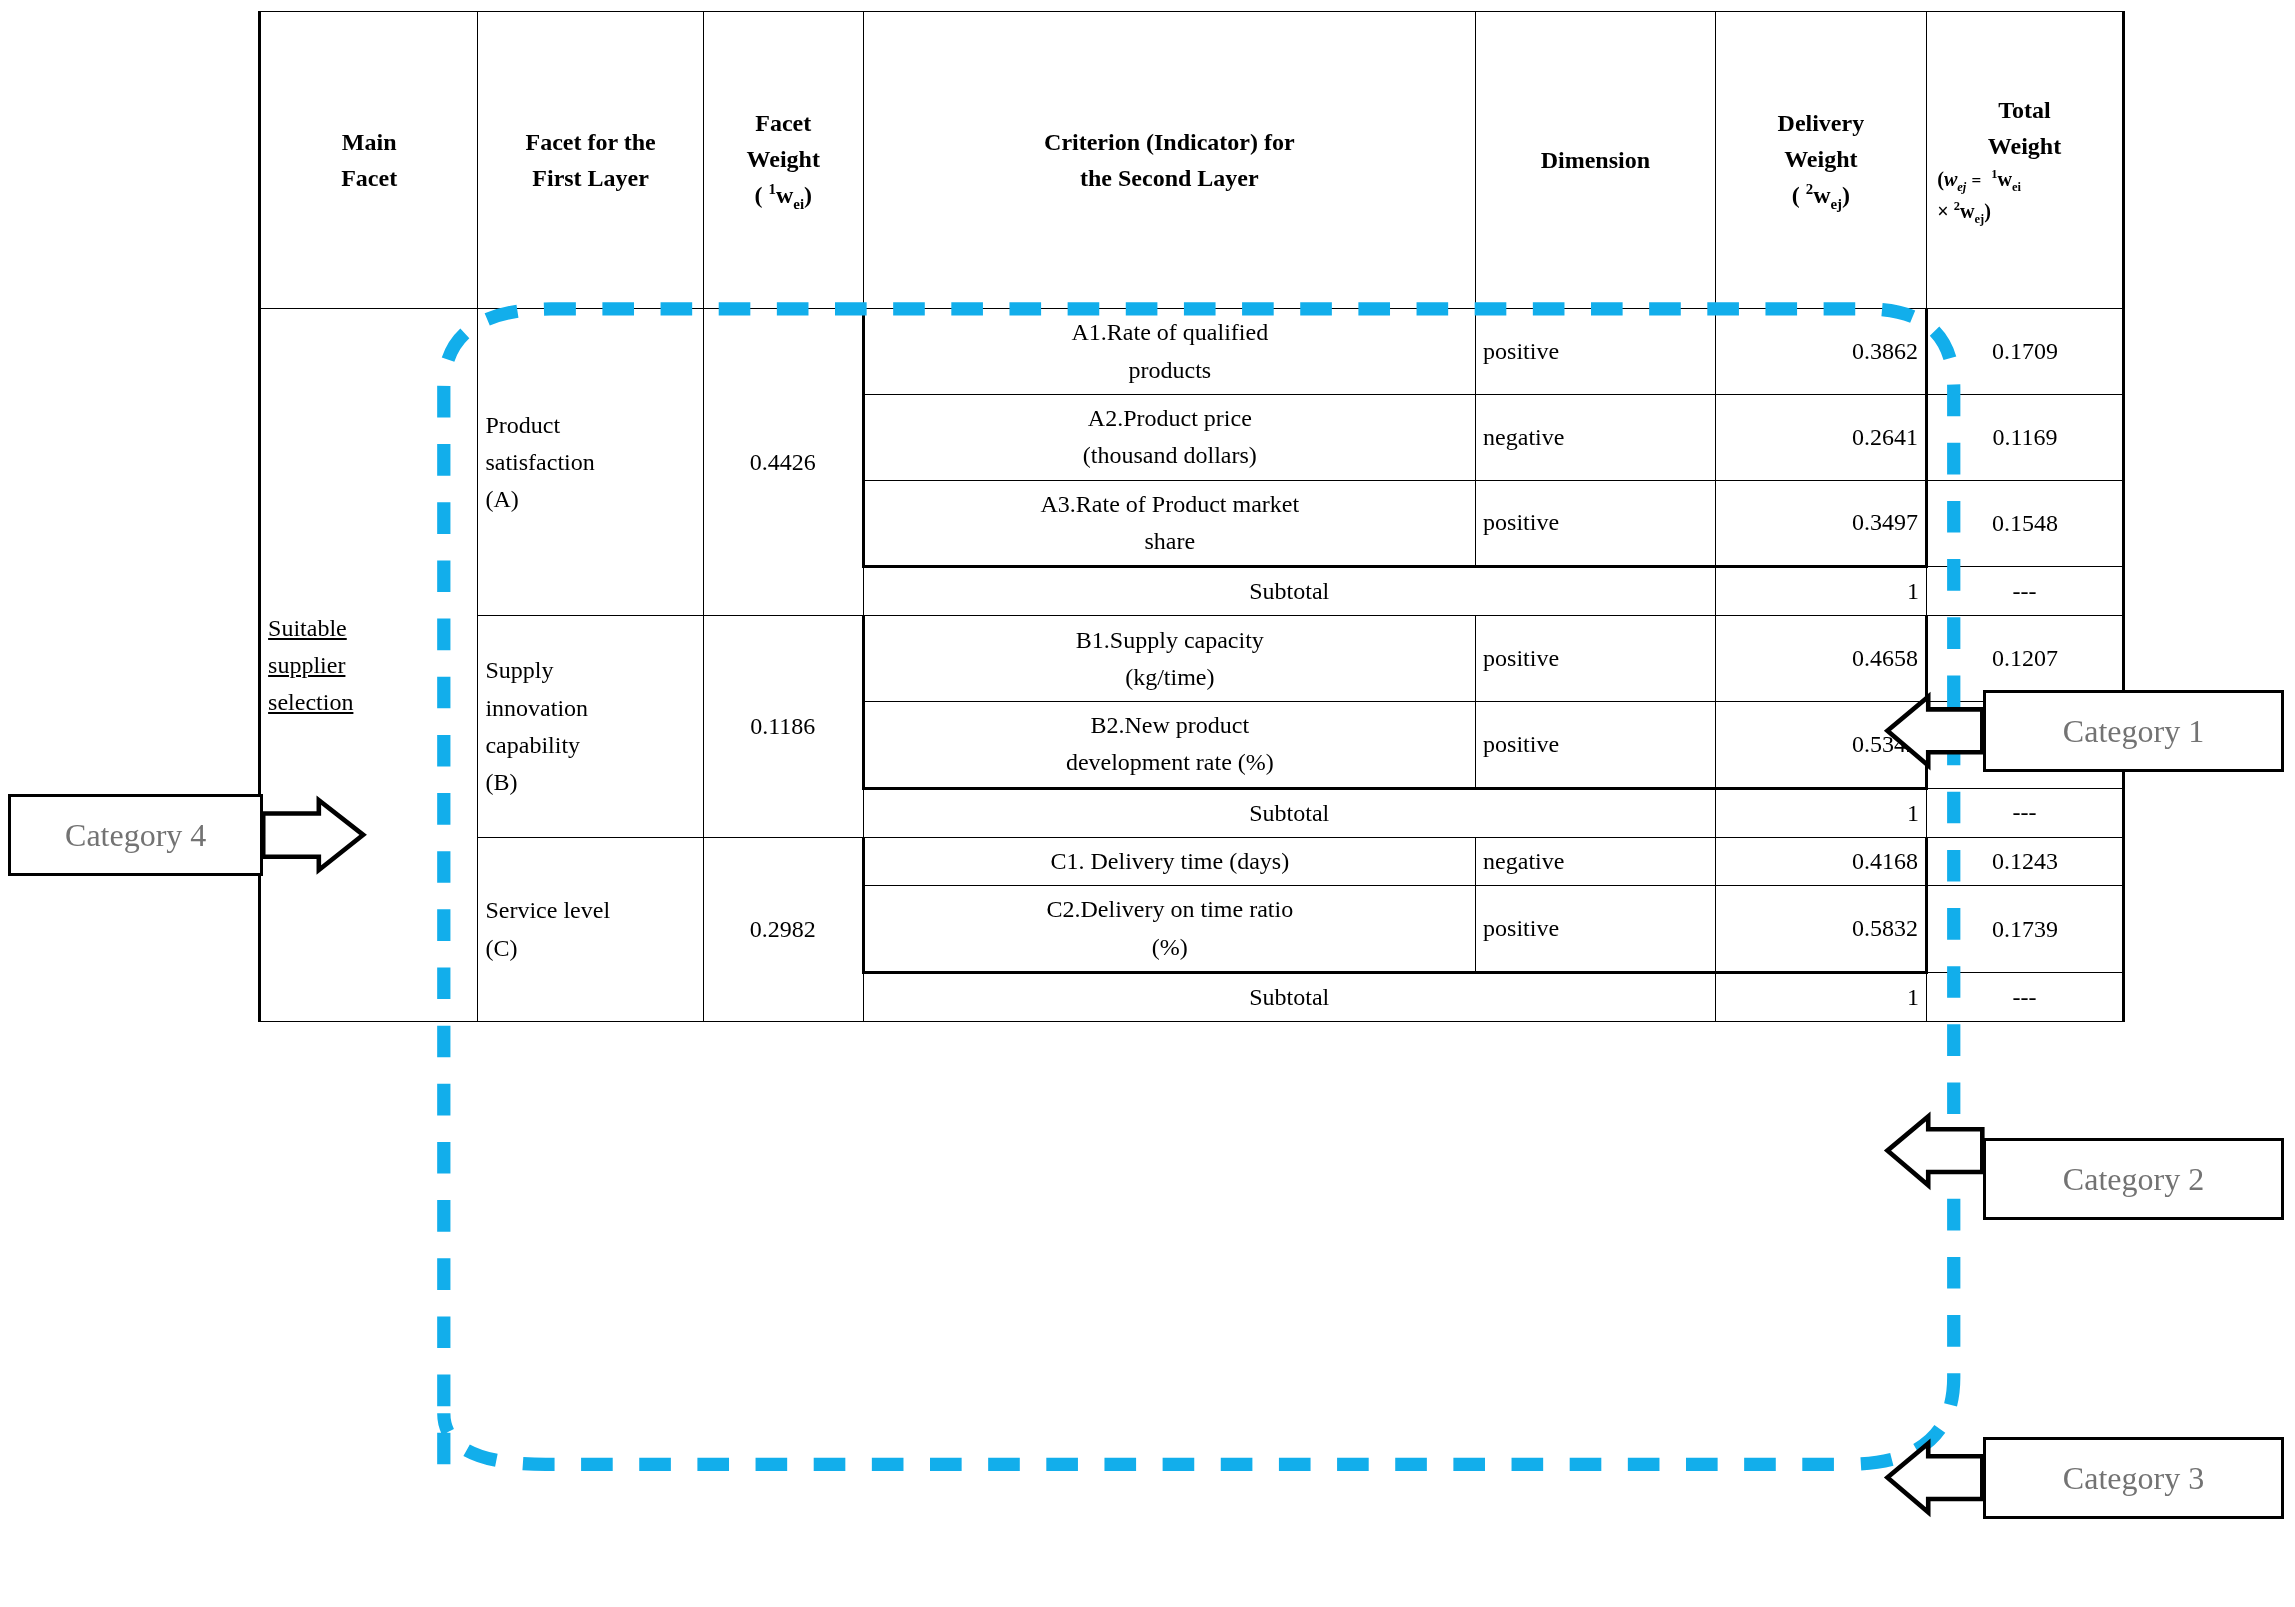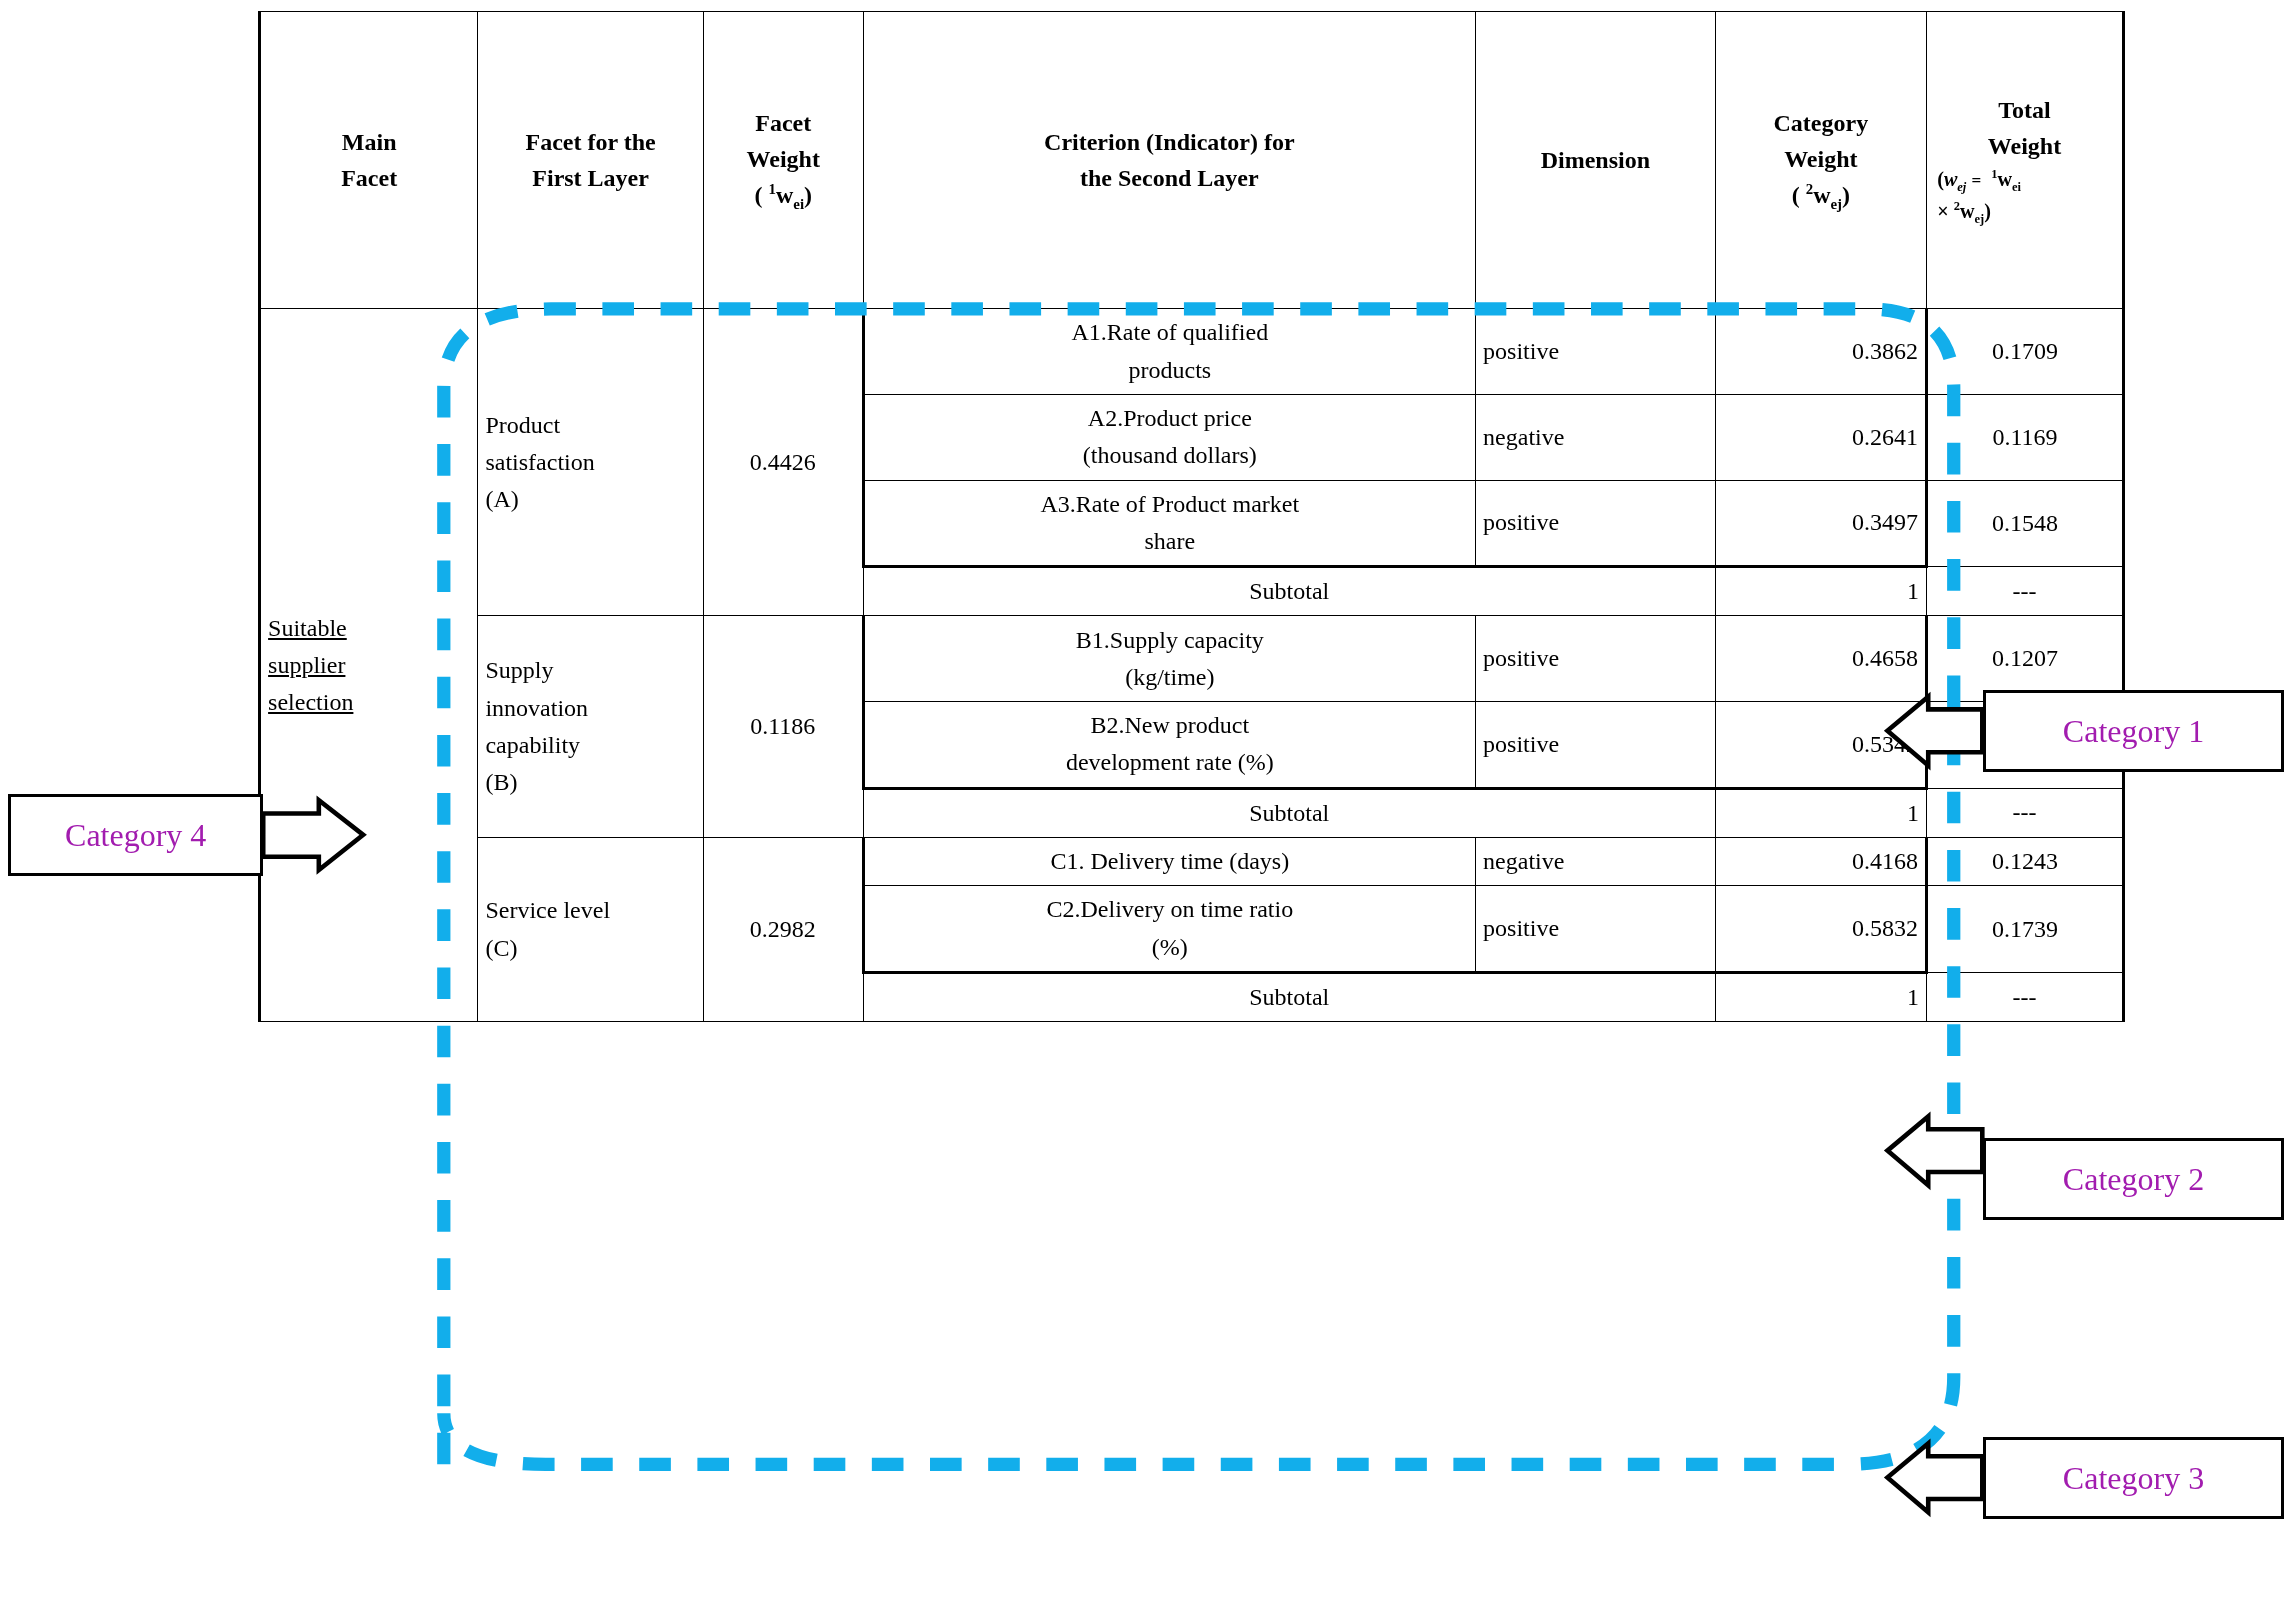--- a/index.html
+++ b/index.html
@@ -58,21 +58,21 @@
   
   #overlay{position:absolute;left:0;top:0;width:2295px;height:1608px;pointer-events:none;}
 
   
   .callout{
     position:absolute;
     border:3.6px solid #000;
     background:#fff;
     font-size:32px;
     font-family:"Liberation Serif",serif;
-    color:#a21caf;
+    color:#737373;
     display:flex;align-items:center;justify-content:center;
     box-sizing:border-box;
   }
   .cat1{left:1983px;top:690px;width:301px;height:82px;}
   .cat2{left:1983px;top:1110px;width:301px;height:82px;margin-top:28px;}
   .cat3{left:1983px;top:1437px;width:301px;height:82px;}
   .cat4{left:8.2px; top:794px;width:255px;height:82px;}
 </style>
 </head>
 <body>
@@ -104,21 +104,21 @@
         <div>Facet</div>
         <div>Weight</div>
         <div>( <span class="sup">1</span>w<span class="sub">ei</span>)</div>
       </th>
       <th>
         <div>Criterion (Indicator) for</div>
         <div>the Second Layer</div>
       </th>
       <th>Dimension</th>
       <th>
-        <div>Category</div>
+        <div>Delivery</div>
         <div>Weight</div>
         <div>( <span class="sup">2</span>w<span class="sub">ej</span>)</div>
       </th>
       <th class="outer-right">
         <div>Total</div>
         <div>Weight</div>
         <div style="font-size:0.84em;text-align:left;padding-left:3.1px;">
           (<span class="ital">w<span class="sub">ej</span></span> <span style="font-size:0.85em;">=</span> &nbsp;<span class="sup">1</span>w<span class="sub">ei</span>
         </div>
         <div style="font-size:0.84em;text-align:left;padding-left:3.1px;">

